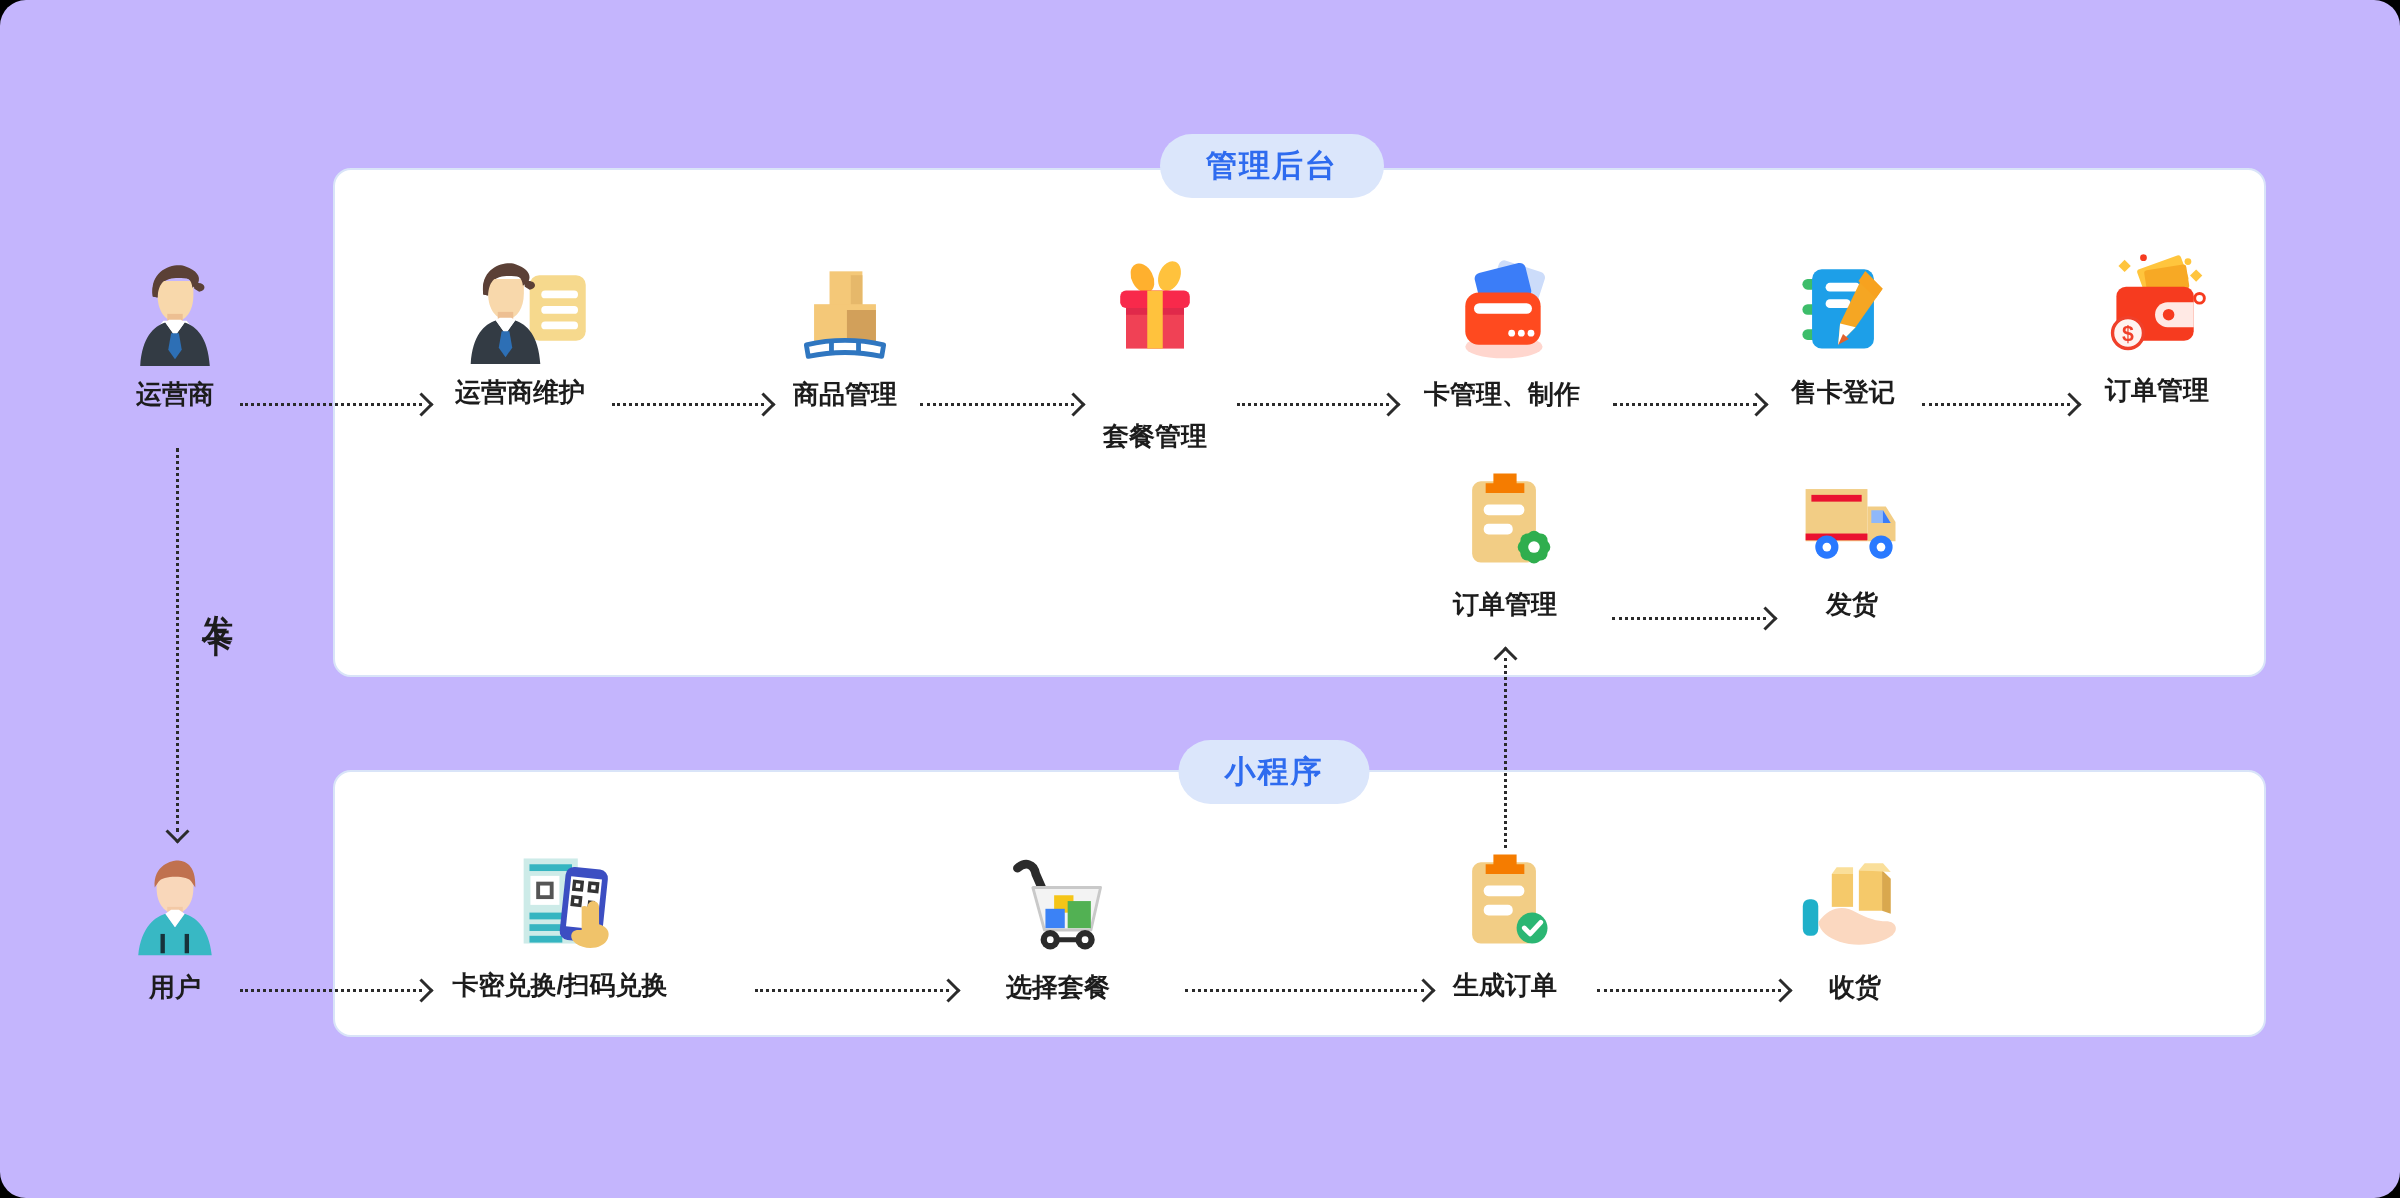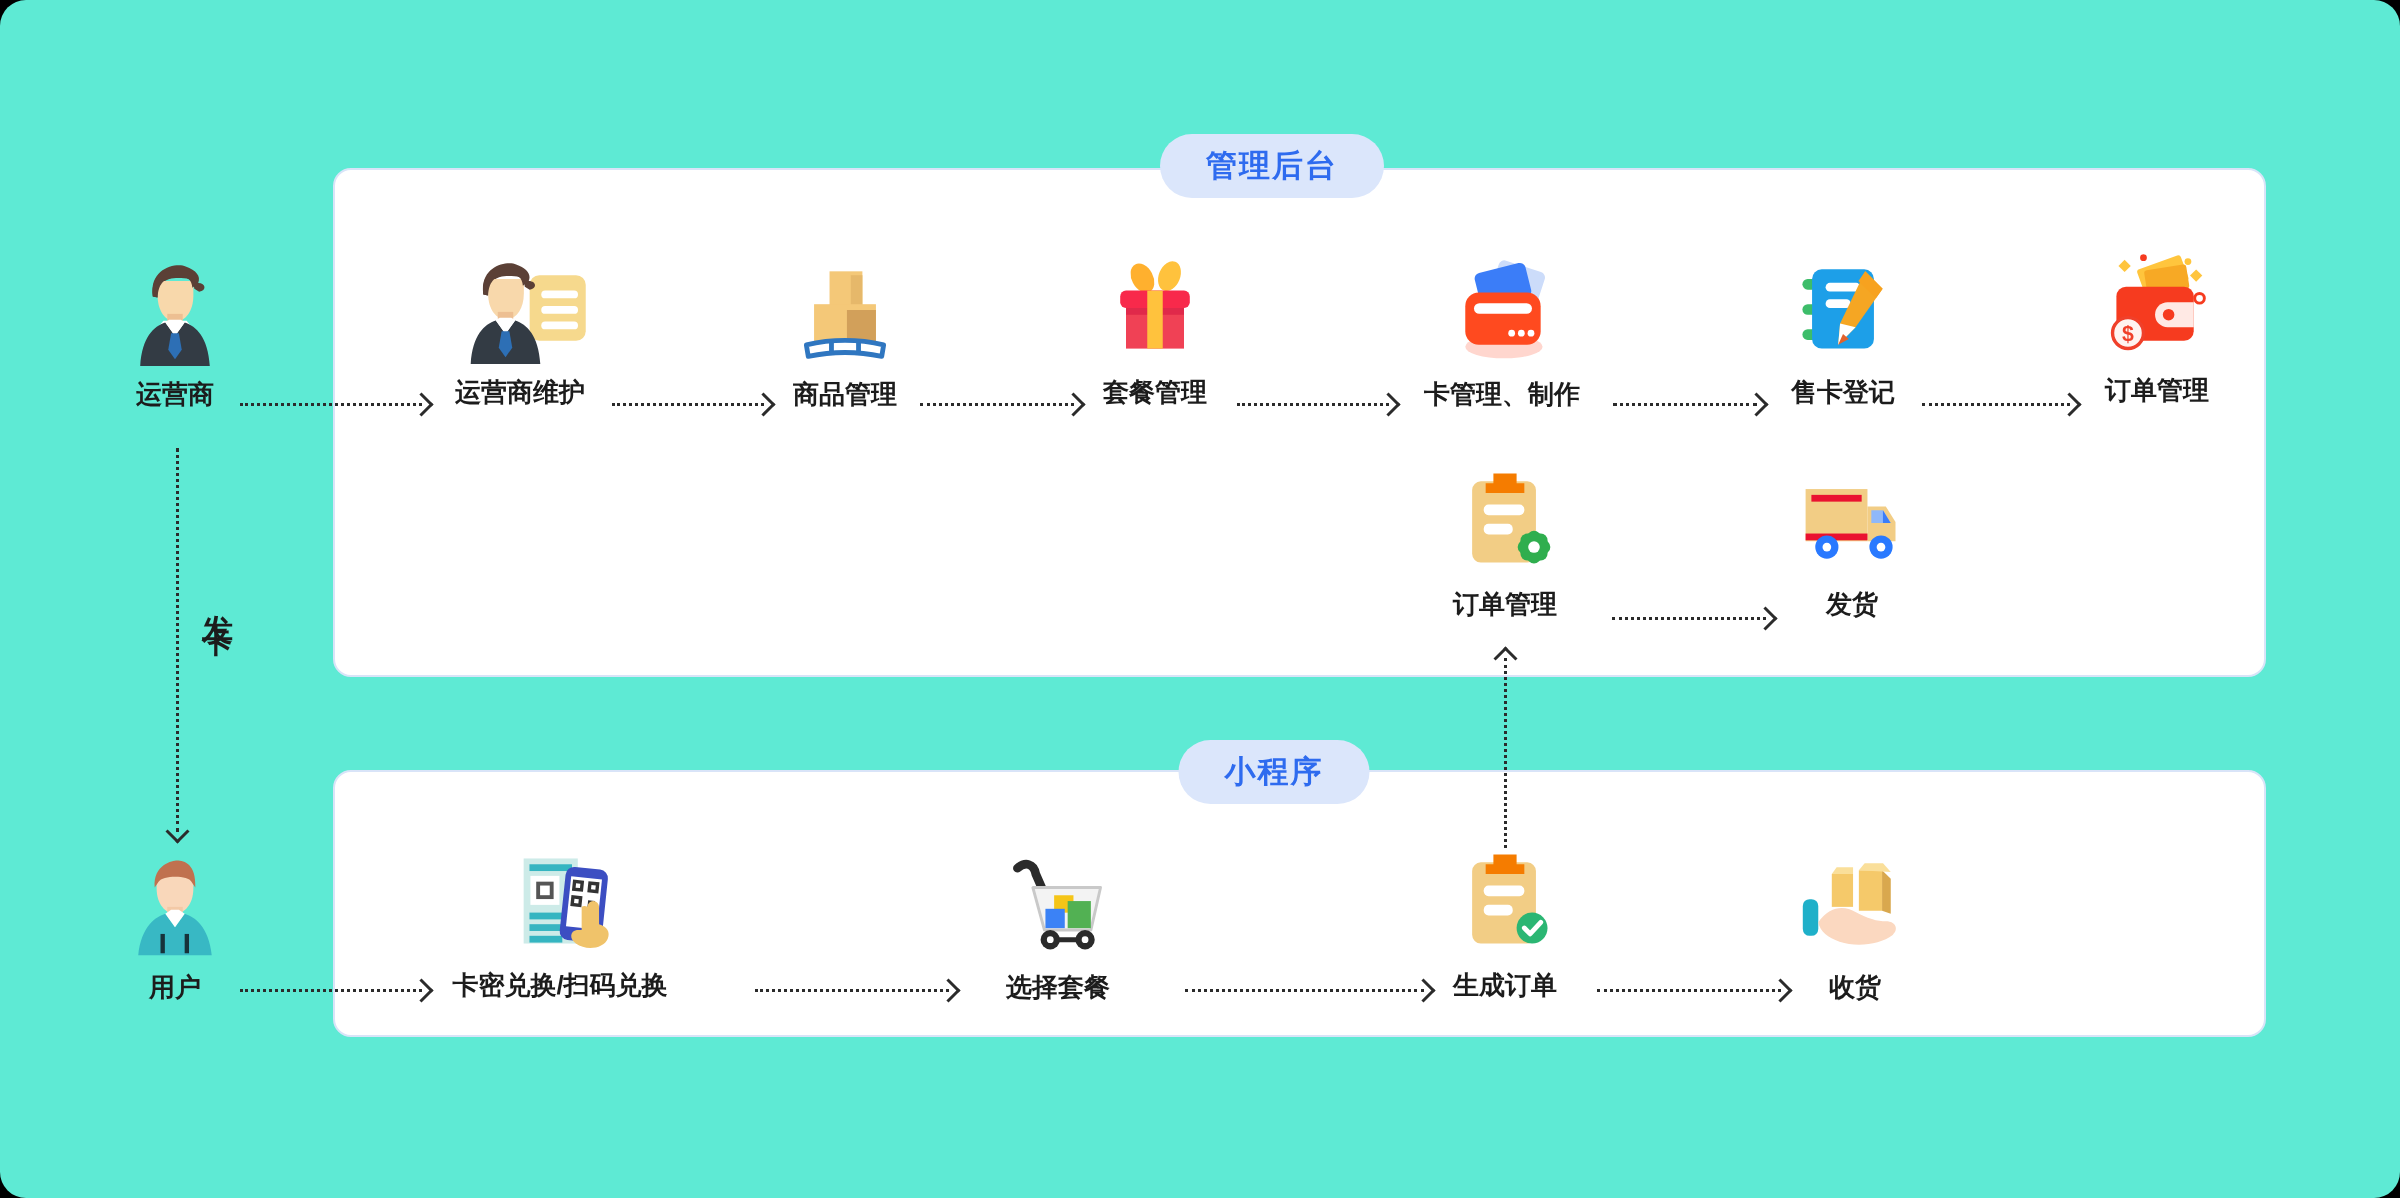--- a/index.html
+++ b/index.html
@@ -1,16 +1,16 @@
 <!DOCTYPE html>
 <html><head>
 <meta charset="utf-8">
 <style>
   html,body{margin:0;padding:0;background:#000;}
-  .canvas{position:relative;width:2400px;height:1198px;background:#5eead4;border-radius:26px;overflow:hidden;
+  .canvas{position:relative;width:2400px;height:1198px;background:#c4b5fd;border-radius:26px;overflow:hidden;
           font-family:"Liberation Sans","DejaVu Sans",sans-serif;}
   .box{position:absolute;border:2px solid #d9e4f8;border-radius:18px;background:#fff;}
   #box-admin{left:333px;top:168px;width:1929px;height:505px;}
   #box-mini{left:333px;top:770px;width:1929px;height:263px;}
   .pill{position:absolute;transform:translateX(-50%);background:#dbe6fb;color:#2e6bef;
         font-size:31px;font-weight:700;padding:11px 46px;border-radius:999px;z-index:5;letter-spacing:2px;}
   .node{position:absolute;display:flex;flex-direction:column;align-items:center;transform:translateX(-50%);z-index:4;}
   .node svg{width:116px;height:116px;display:block;}
   .node.wide svg{width:140px;height:116px;}
   .lbl{margin-top:12px;font-size:26px;font-weight:600;color:#1c1c1c;white-space:nowrap;line-height:1.1;}
@@ -80,21 +80,21 @@
       <rect x="66" y="24" width="12" height="32" fill="#e6b86a"></rect>
       <rect x="28" y="54" width="64" height="38" fill="#f4c878"></rect>
       <rect x="62" y="60" width="30" height="32" fill="#d2a05a"></rect>
       <path d="M20 96 Q60 87 100 96 L98 108 Q60 100 22 108 Z" fill="#fff" stroke="#2f76c0" stroke-width="5" stroke-linejoin="round"></path>
       <line x1="46" y1="94" x2="46" y2="106" stroke="#2f76c0" stroke-width="5"></line>
       <line x1="74" y1="94" x2="74" y2="106" stroke="#2f76c0" stroke-width="5"></line>
     </svg>
     <div class="lbl">商品管理</div>
   </div>
 
-  <div class="node" style="left:1155px;top:250px;">
+  <div class="node" style="left:1155px;top:250px;gap:44px;">
     <svg viewBox="0 0 120 120">
       <ellipse cx="47" cy="29" rx="11" ry="16" fill="#ffb02e" transform="rotate(-28 47 29)"></ellipse>
       <ellipse cx="75" cy="27" rx="11" ry="16" fill="#ffc23d" transform="rotate(22 75 27)"></ellipse>
       <rect x="24" y="42" width="72" height="18" rx="6" fill="#f8294b"></rect>
       <rect x="30" y="60" width="60" height="42" fill="#f04155"></rect>
       <rect x="30" y="60" width="60" height="7" fill="#e0294a"></rect>
       <rect x="52" y="42" width="16" height="60" fill="#ffc23d"></rect>
     </svg>
     <div class="lbl">套餐管理</div>
   </div>

